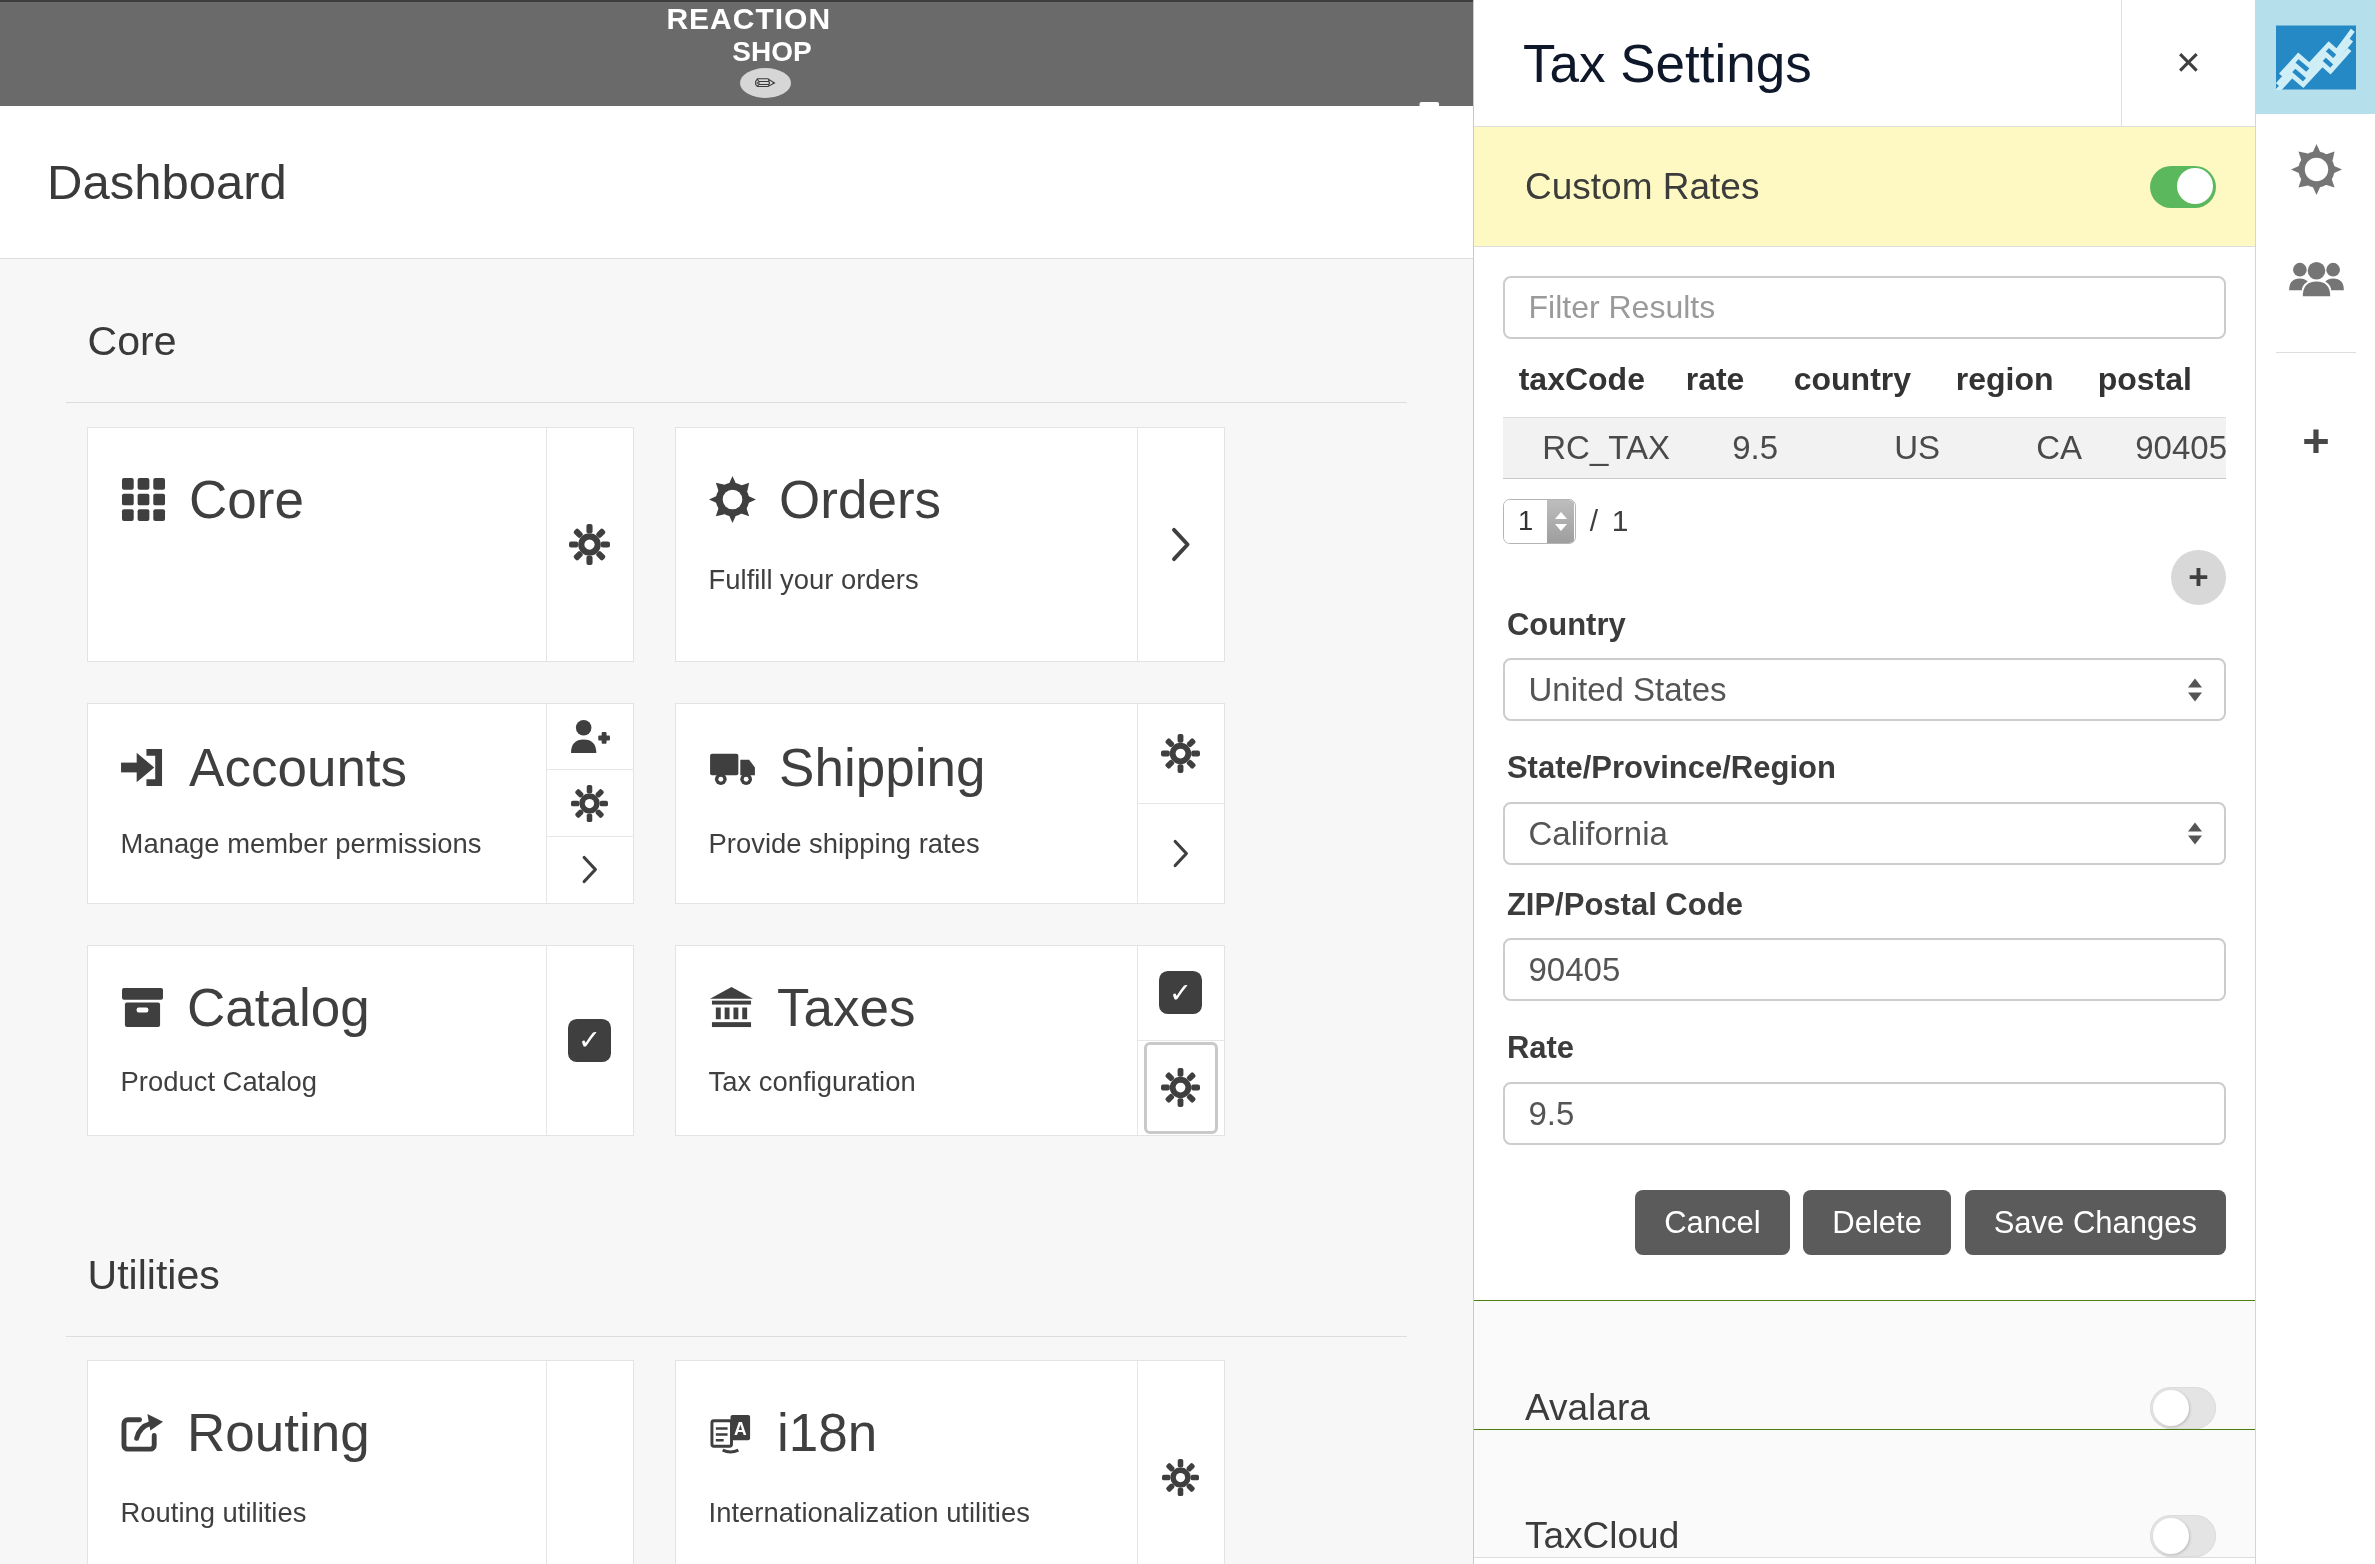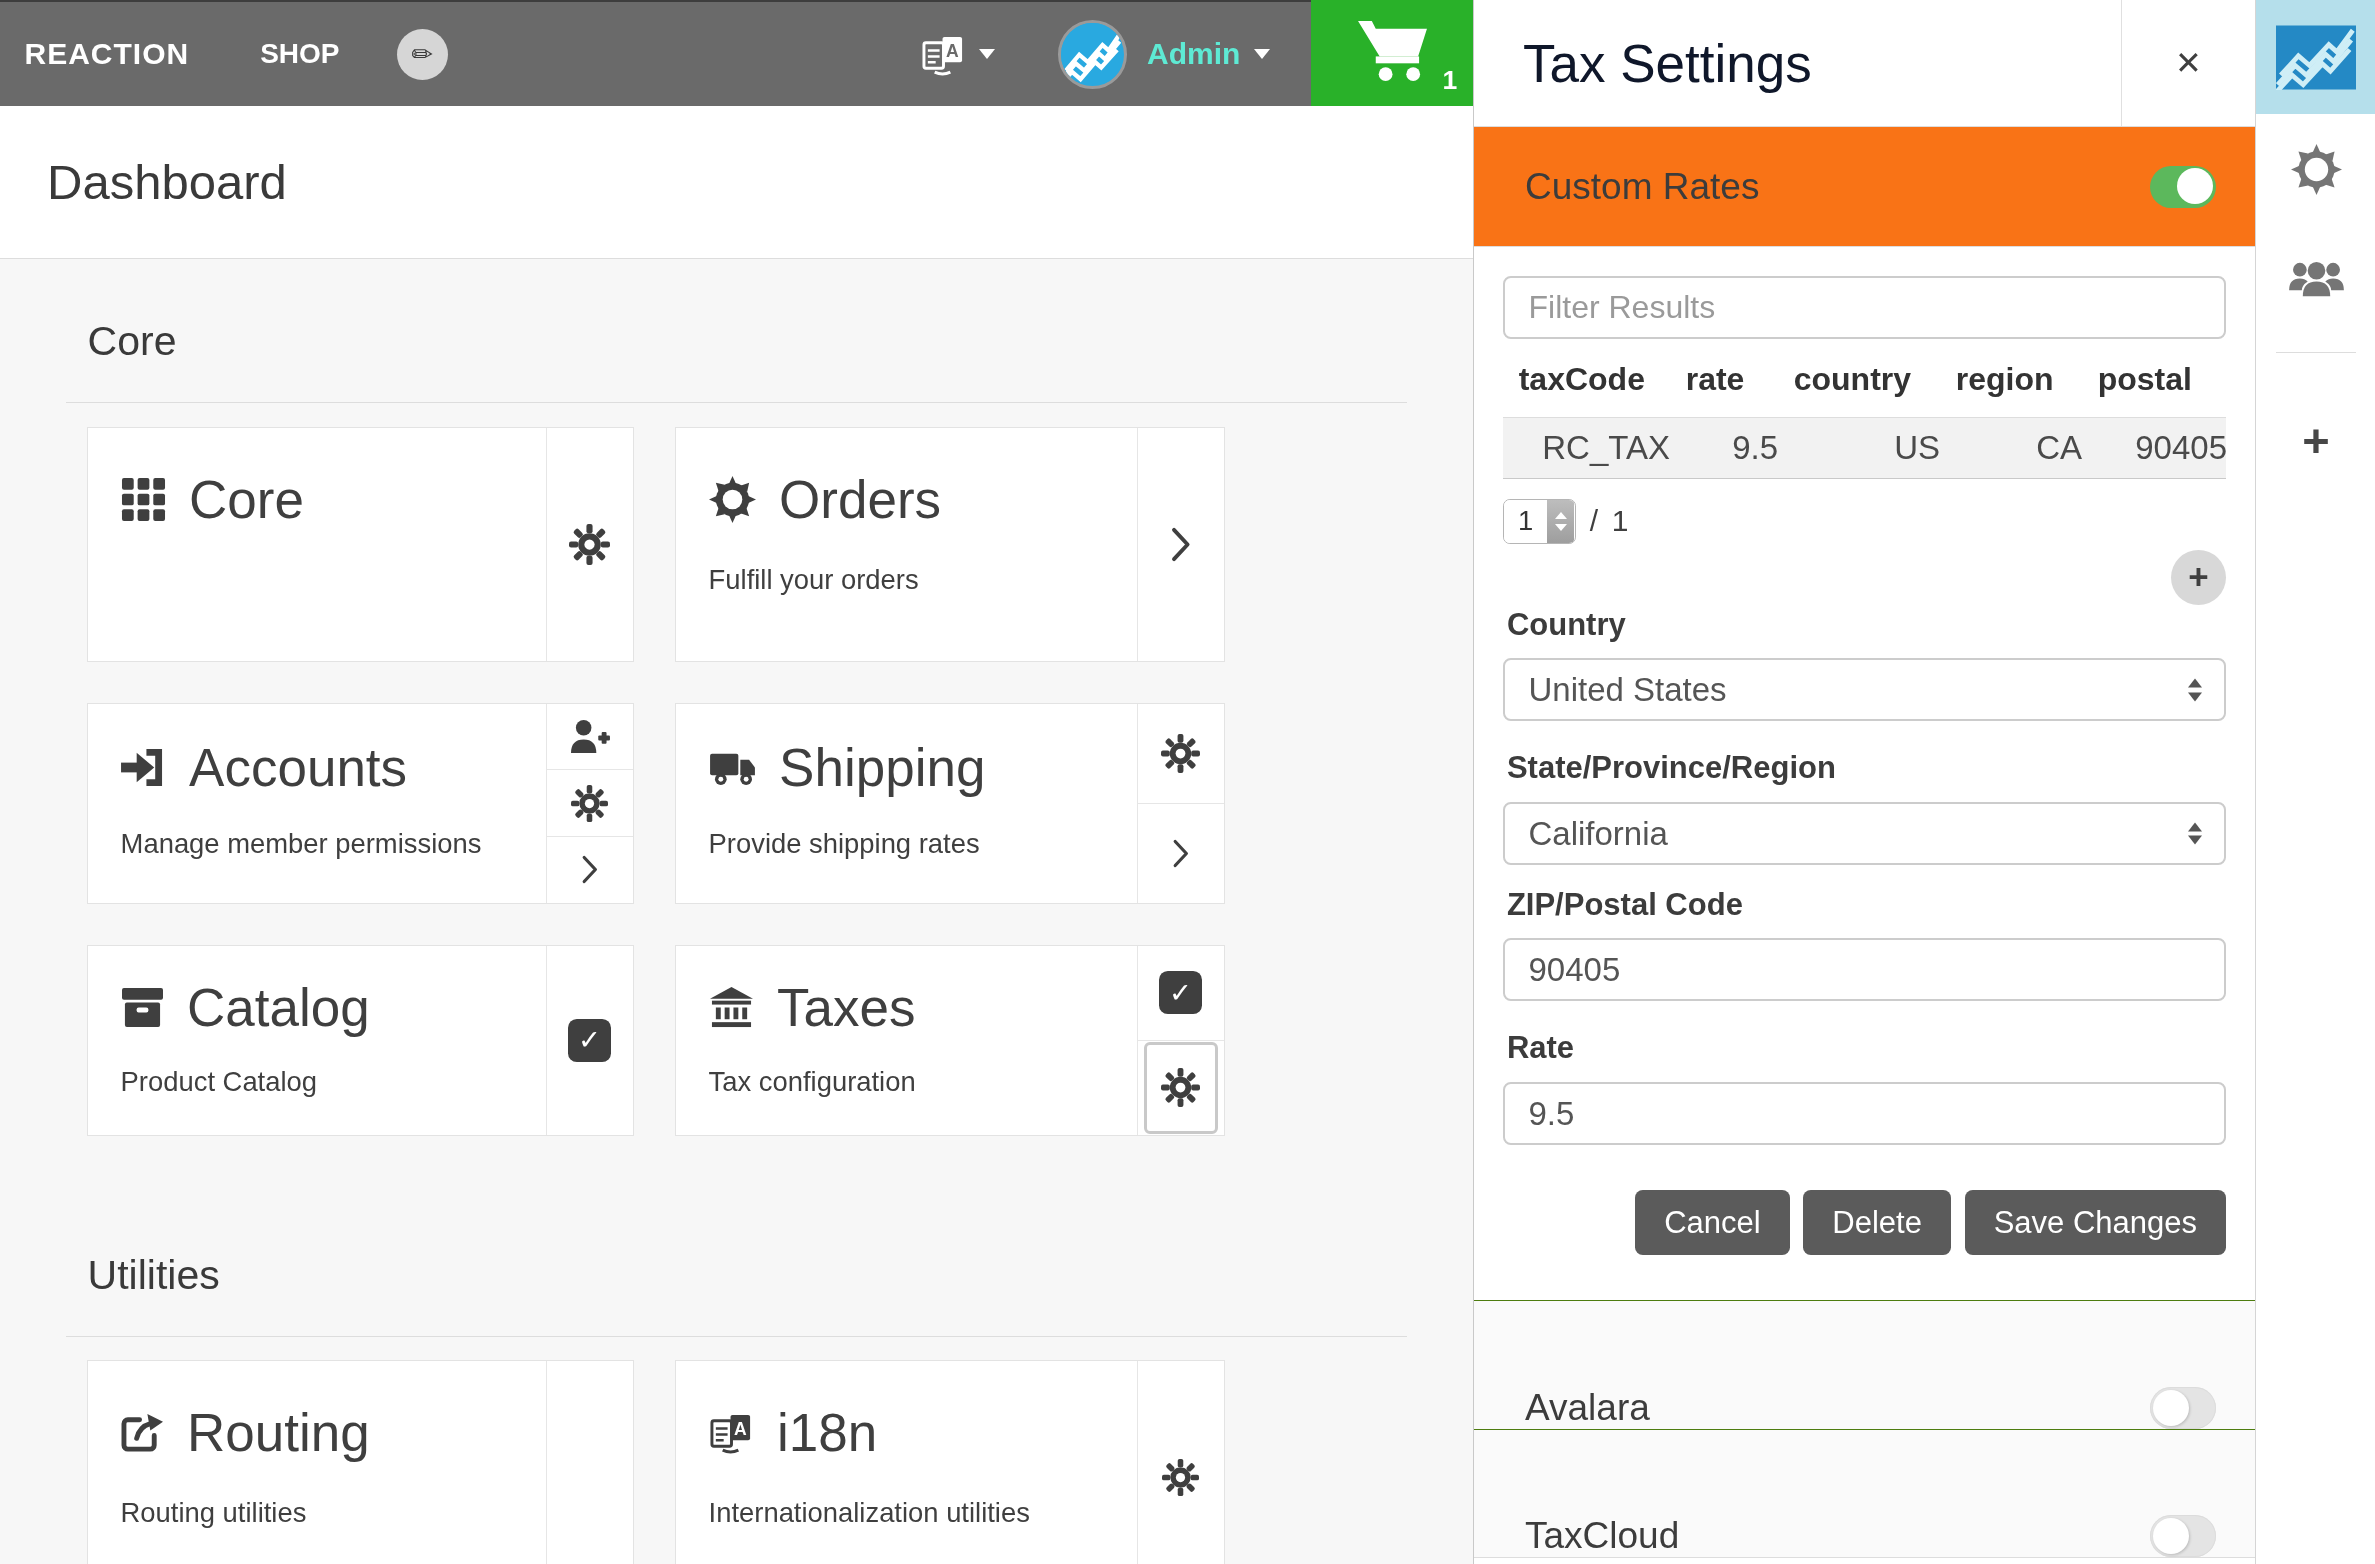--- a/index.html
+++ b/index.html
@@ -1,21 +1,21 @@
 <!DOCTYPE html>
 <html><head>
 <meta charset="utf-8">
 <style>
   * { box-sizing: border-box; margin: 0; padding: 0; }
   html,body { width:2376px; height:1564px; overflow:hidden;
     font-family:"Liberation Sans","DejaVu Sans",sans-serif; background:#f7f7f7; }
 
   
   .topbar { position:absolute; left:0; top:0; width:1473px; height:106px;
-    background:#6a6a6a; border-top:2.9px solid #3d3d3d; display:flex; align-items:center; }
+    background:#6a6a6a; border-top:2.9px solid #3d3d3d; display:flex; align-items:center;flex-direction:column; }
   .brand { margin-left:24.5px; font-size:30px; font-weight:700; color:#fff; letter-spacing:1px; }
   .shop-link { margin-left:71px; font-size:28px; font-weight:700; color:#fff; }
   .pencil-btn { margin-left:57px; width:51px; height:51px; border-radius:50%;
     background:#d6d6d6; display:flex; align-items:center; justify-content:center;
     font-size:25.5px; color:#3a3a3a; cursor:pointer; }
   .lang-btn { margin-left:auto; display:flex; align-items:center; gap:13.7px; cursor:pointer; }
   .caret-down { width:0; height:0; border-left:8.8px solid transparent;
     border-right:8.8px solid transparent; border-top:10.8px solid #fff; }
   .avatar { margin-left:63px; width:69px; height:69px; border-radius:50%;
     background:#29a9e0; border:3.9px solid #9a9a9a; overflow:hidden; flex:none; }
@@ -53,21 +53,21 @@
 
   
   .panel { position:absolute; left:1473px; top:0; width:782px; height:1564px;
     background:#fff; border-left:1px solid #c9c9c9; display:flex; flex-direction:column; }
   .panel-header { height:127px; border-bottom:1px solid #ddd; display:flex; align-items:stretch; flex:none; }
   .panel-title { flex:1; display:flex; align-items:center; padding-left:49px;
     font-size:53px; font-weight:300; color:#0f172a; }
   .panel-close { width:134px; border-left:1px solid #e0e0e0; display:flex;
     align-items:center; justify-content:center; font-size:32px; font-weight:700;
     color:#3f3f3f; cursor:pointer; }
-  .rates-row { height:120px; background:#f97316; border-bottom:1px solid #ddd;
+  .rates-row { height:120px; background:#fef9c3; border-bottom:1px solid #ddd;
     display:flex; align-items:center; padding:0 39px 0 51px; flex:none; }
   .rates-label, .provider-label { font-size:37px; font-weight:300; color:#3c3c3c; }
   .toggle { margin-left:auto; width:66px; height:42px; border-radius:21.6px; position:relative; cursor:pointer; flex:none; }
   .toggle.on  { background:#5cb85c; }
   .toggle.off { background:#e4e4e4; box-shadow:inset 0 0 0 1px #dcdcdc; }
   .knob { position:absolute; top:2.9px; width:36px; height:36px; border-radius:50%; background:#fff; }
   .on  .knob { right:2.9px; }
   .off .knob { left:2.9px; box-shadow:1px 1px 2.9px rgba(0,0,0,.18); }
 
   .panel-form { padding:29px 29px 0 29px; flex:none; }

